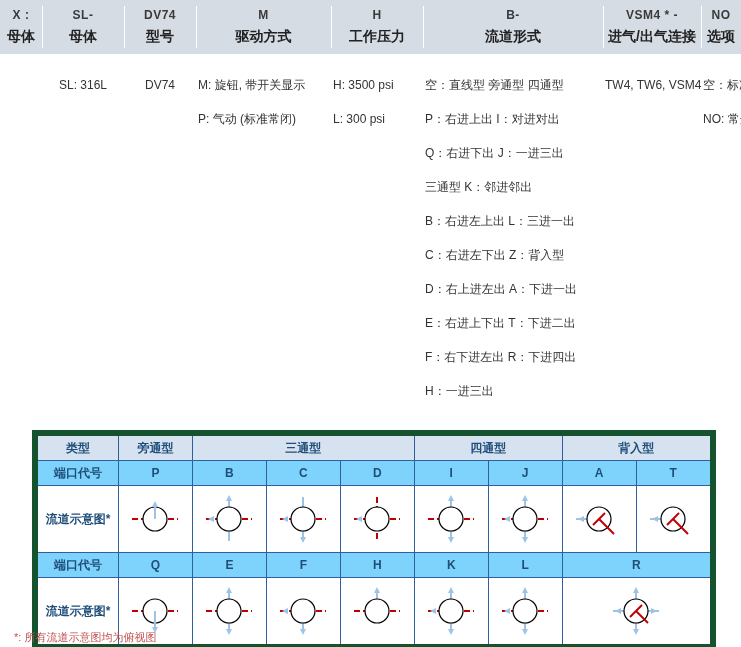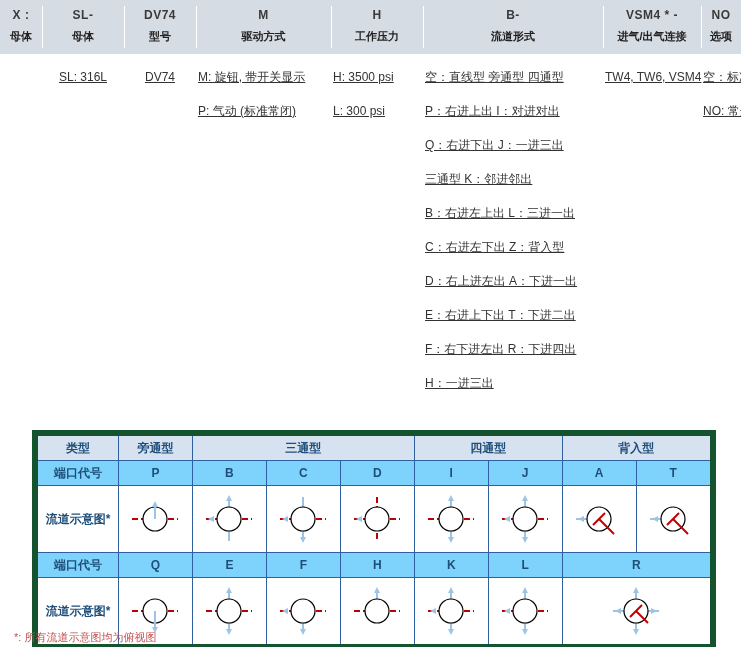--- a/index.html
+++ b/index.html
@@ -46,40 +46,39 @@
     background: #ffffff;
   }
   .code-col .code {
     font-size: 12px;
     font-weight: bold;
     color: #3a3a3a;
     letter-spacing: 0.5px;
     line-height: 20px;
   }
   .code-col .name {
-    font-size: 11px;
+    font-size: 14px;
     font-weight: bold;
     color: #222222;
     line-height: 22px;
   }
 
   .c0 { width: 42px; }
   .c1 { width: 82px; }
   .c2 { width: 72px; }
   .c3 { width: 135px; }
   .c4 { width: 92px; }
   .c5 { width: 180px; }
   .c6 { width: 98px; }
   .c7 { width: 40px; }
 
   .code-body {
     display: flex;
     align-items: flex-start;
-    padding-top: 6px;
-    text-decoration: underline;
+    padding-top: 14px;
   }
   .body-col {
     box-sizing: border-box;
     padding-left: 2px;
     padding-right: 2px;
   }
   .body-col .line {
     font-size: 12px;
     color: #333333;
     line-height: 34px;

